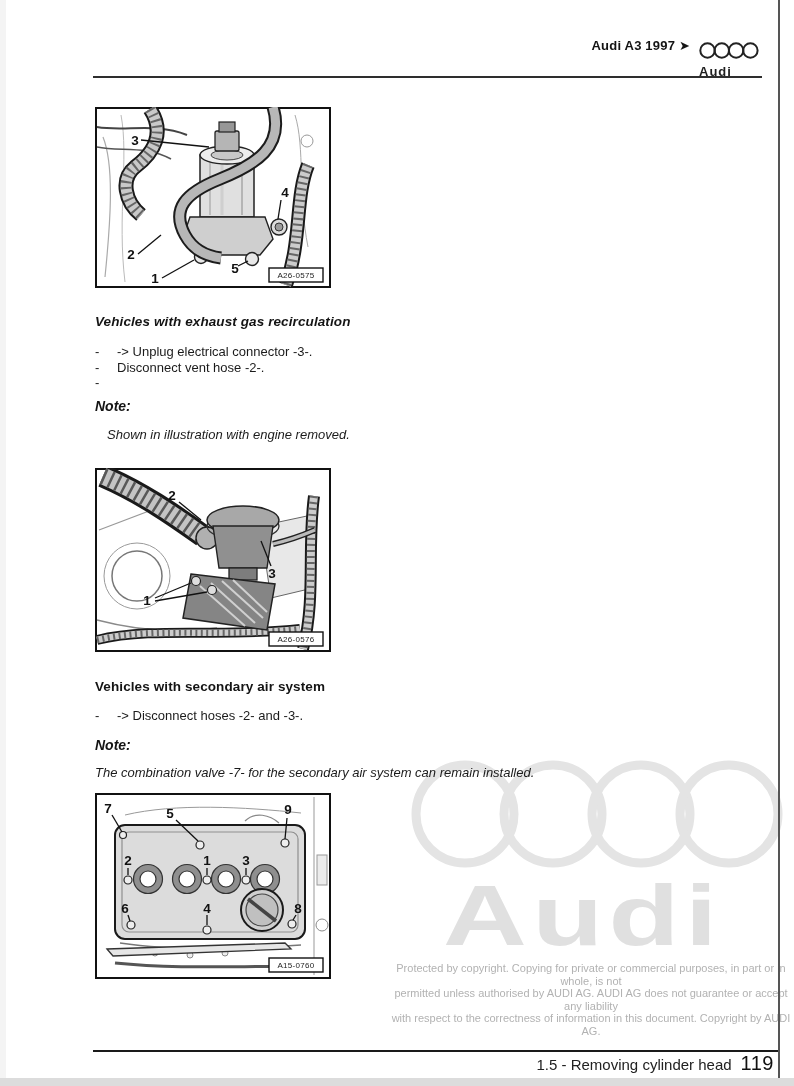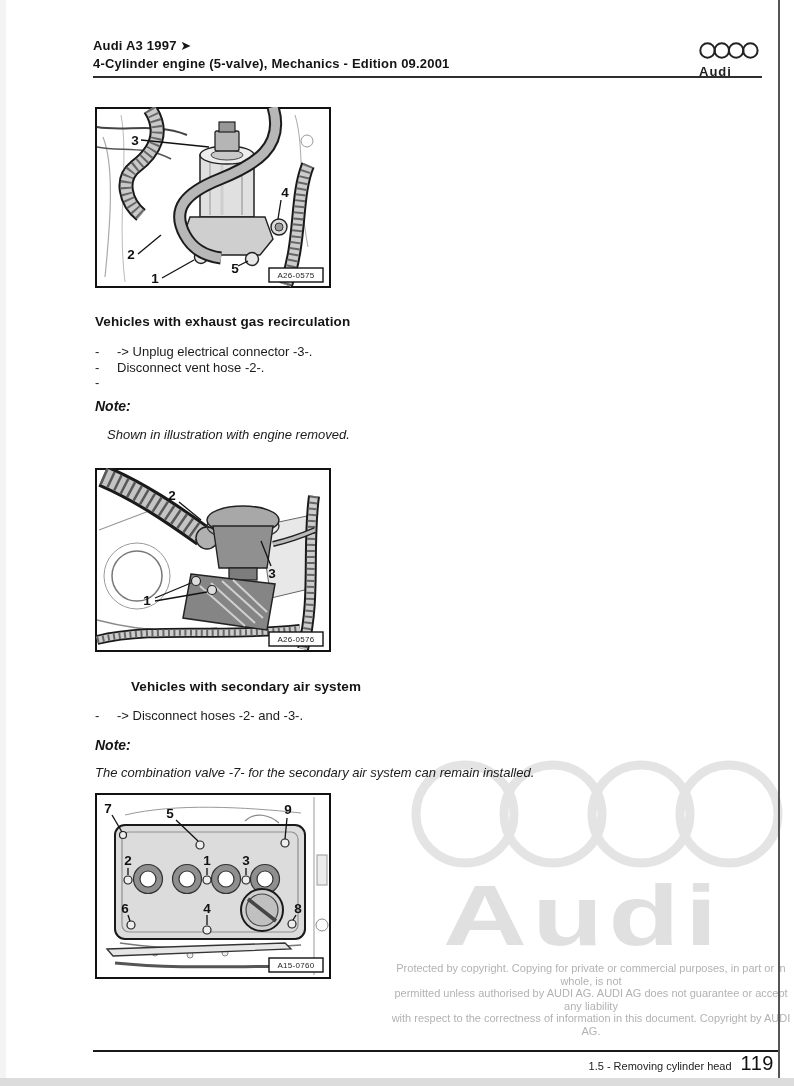--- a/index.html
+++ b/index.html
@@ -5,21 +5,21 @@
   html,body{margin:0;padding:0;background:#ffffff;}
   .page{
     position:relative;width:794px;height:1086px;background:#ffffff;overflow:hidden;
     font-family:"Liberation Sans","DejaVu Sans",sans-serif;color:#1b1b1b;
   }
   
   .edge-left{position:absolute;left:0;top:0;width:6px;height:100%;background:#f4f4f4;z-index:5;}
   .bottom-strip{position:absolute;left:0;top:1078px;width:100%;height:8px;background:#dcdcdc;z-index:5;}
   .right-border{position:absolute;left:778px;top:0;width:2px;height:1078px;background:#555;z-index:5;}
   
-  .hdr-text{position:absolute;left:93px;top:37px;width:597px;z-index:2;}
+  .hdr-text{position:absolute;left:93px;top:37px;width:597px;text-align:right;z-index:2;}
   .hdr-line{font-size:13px;font-weight:bold;line-height:18px;color:#141414;letter-spacing:0.2px;}
   .hdr-rule{position:absolute;left:93px;top:76px;width:669px;height:2px;background:#2e2e2e;z-index:2;}
   .hdr-logo{position:absolute;left:699px;top:41px;width:62px;z-index:3;text-align:left;}
   .logo-word{font-size:13px;font-weight:bold;letter-spacing:1px;color:#1f1f1f;margin-top:0px;transform:scaleY(0.95);}
   
   .wm-rings{position:absolute;left:408px;top:752px;z-index:0;}
   .wm-word{
     position:absolute;left:443px;top:872px;z-index:0;
     font-size:86px;font-weight:bold;color:#e0e0e0;letter-spacing:4px;
     transform:scaleX(1.35);transform-origin:left top;line-height:86px;
@@ -33,42 +33,41 @@
   .b-dash{width:22px;flex:0 0 22px;}
   .note-label{font-size:14px;font-weight:bold;font-style:italic;color:#141414;}
   .note-text{font-size:13px;font-style:italic;color:#1b1b1b;}
   
   .copyright{position:absolute;left:390px;top:962px;width:402px;z-index:2;
     text-align:center;font-size:11px;line-height:12.6px;color:#b2b2b2;}
   
   .footer-rule{position:absolute;left:93px;top:1050px;width:685px;height:2px;background:#1a1a1a;z-index:2;}
   .footer{position:absolute;left:350px;top:1052px;width:424px;z-index:2;
     display:flex;justify-content:flex-end;align-items:baseline;gap:9px;}
-  .f-small{font-size:11px;color:#222;}
+  .f-small{font-size:15px;color:#222;}
   .f-big{font-size:20px;color:#111;letter-spacing:0.5px;}
   
   .callout{font-family:"Liberation Sans","DejaVu Sans",sans-serif;font-size:13.5px;font-weight:bold;fill:#111;}
   .figlabel{font-family:"Liberation Sans","DejaVu Sans",sans-serif;font-size:8px;fill:#222;letter-spacing:0.3px;}
 </style>
 </head>
 <body>
 
 <div class="page">
 
   <svg class="wm-rings" width="380" height="124" viewBox="0 0 380 124">
     <circle cx="57" cy="62" r="49" fill="none" stroke="#e4e4e4" stroke-width="9"></circle>
     <circle cx="145" cy="62" r="49" fill="none" stroke="#e4e4e4" stroke-width="9"></circle>
     <circle cx="233" cy="62" r="49" fill="none" stroke="#e4e4e4" stroke-width="9"></circle>
     <circle cx="321" cy="62" r="49" fill="none" stroke="#e4e4e4" stroke-width="9"></circle>
   </svg>
   <div class="wm-word">Audi</div>
 
   <div class="hdr-text">
     <div class="hdr-line">Audi A3 1997 ➤</div>
-    <div class="hdr-line">4-Cylinder engine (5-valve), Mechanics - Edition 09.2001</div>
   </div>
   <div class="hdr-rule"></div>
   <div class="hdr-logo">
     <svg width="60" height="19" viewBox="0 0 60 19">
       <circle cx="8.5" cy="9.5" r="7.2" fill="none" stroke="#222" stroke-width="2"></circle>
       <circle cx="22.8" cy="9.5" r="7.2" fill="none" stroke="#222" stroke-width="2"></circle>
       <circle cx="37.1" cy="9.5" r="7.2" fill="none" stroke="#222" stroke-width="2"></circle>
       <circle cx="51.4" cy="9.5" r="7.2" fill="none" stroke="#222" stroke-width="2"></circle>
     </svg>
     <div class="logo-word">Audi</div>
@@ -124,21 +123,21 @@
         <text class="callout" x="140" y="166" text-anchor="middle">5</text>
         <text class="callout" x="60" y="176" text-anchor="middle">1</text>
       </g>
       <g>
         <rect x="174" y="161" width="54" height="14" fill="#fff" stroke="#111" stroke-width="1.4"></rect>
         <text class="figlabel" x="201" y="171" text-anchor="middle">A26-0575</text>
       </g>
     </svg>
   </div>
 
-  <div class="abs sec-heading" style="left:95px;top:314px;">Vehicles with exhaust gas recirculation</div>
+  <div class="abs sec-heading" style="left:95px;top:314px;font-style:italic;">Vehicles with exhaust gas recirculation</div>
   <div class="abs" style="left:95px;top:344px;width:680px;">
     <div class="b-row">
       <span class="b-dash">-</span>
       <span class="b-text">-&gt; Unplug electrical connector -3-.</span>
     </div>
     <div class="b-row">
       <span class="b-dash">-</span>
       <span class="b-text">Disconnect vent hose -2-.</span>
     </div>
     <div class="b-row">
@@ -197,21 +196,21 @@
         <text class="callout" x="177" y="110" text-anchor="middle">3</text>
         <text class="callout" x="52" y="137" text-anchor="middle">1</text>
       </g>
       <g>
         <rect x="174" y="164" width="54" height="14" fill="#fff" stroke="#111" stroke-width="1.4"></rect>
         <text class="figlabel" x="201" y="174" text-anchor="middle">A26-0576</text>
       </g>
     </svg>
   </div>
 
-  <div class="abs sec-heading" style="left:95px;top:679px;margin-left:36px;">Vehicles with secondary air system</div>
+  <div class="abs sec-heading" style="left:95px;top:679px;">Vehicles with secondary air system</div>
   <div class="abs" style="left:95px;top:708px;width:680px;">
     <div class="b-row">
       <span class="b-dash">-</span>
       <span class="b-text">-&gt; Disconnect hoses -2- and -3-.</span>
     </div>
   </div>
   <div class="abs note-label" style="left:95px;top:737px;">Note:</div>
   <div class="abs note-text" style="left:95px;top:765px;">The combination valve -7- for the secondary air system can remain installed.</div>
 
   <div class="fig" style="left:95px;top:793px;">

